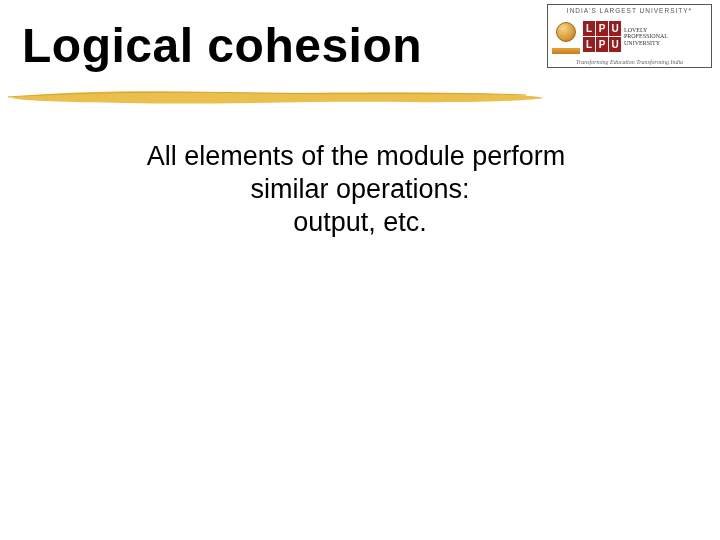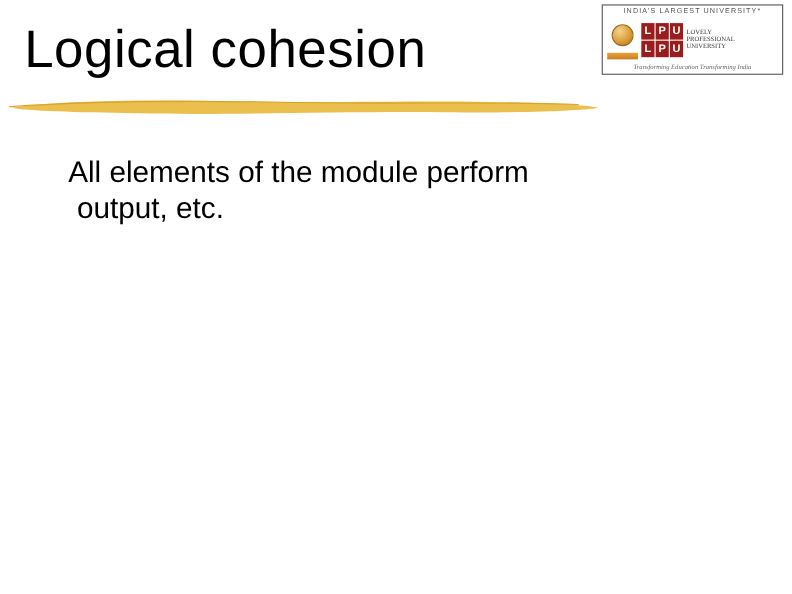--- a/index.html
+++ b/index.html
@@ -10,21 +10,21 @@
     font-family: Verdana, Geneva, sans-serif;
     position: relative;
     overflow: hidden;
   }
   .title {
     position: absolute;
     top: 18px;
     left: 22px;
     font-family: Impact, "Arial Black", sans-serif;
     font-size: 48px;
-    font-weight: normal;
+    font-weight: bold;
     letter-spacing: 0.5px;
     color: #000;
   }
   .underline {
     position: absolute;
     top: 86px;
     left: 6px;
     width: 540px;
     height: 22px;
   }
@@ -108,20 +108,21 @@
     font-family: Georgia, serif;
   }
   .body-text {
     position: absolute;
     top: 140px;
     left: 62px;
     right: 70px;
     font-size: 27px;
     line-height: 1.22;
     color: #000;
+    text-align: center;
   }
   .body-text .indent { margin-left: 8px; }
 </style>
 </head>
 <body>
 
 <h1 class="title">Logical cohesion</h1>
 
 <div class="underline">
   <svg viewBox="0 0 540 22" preserveAspectRatio="none">
@@ -149,14 +150,15 @@
       <div>LOVELY</div>
       <div>PROFESSIONAL</div>
       <div>UNIVERSITY</div>
     </div>
   </div>
   <div class="logo-tag">Transforming Education Transforming India</div>
 </div>
 
 <div class="body-text">
   <div>All elements of the module perform</div>
+  <div class="indent">similar operations:</div>
   <div class="indent">output, etc.</div>
 </div>
 
 </body></html>

